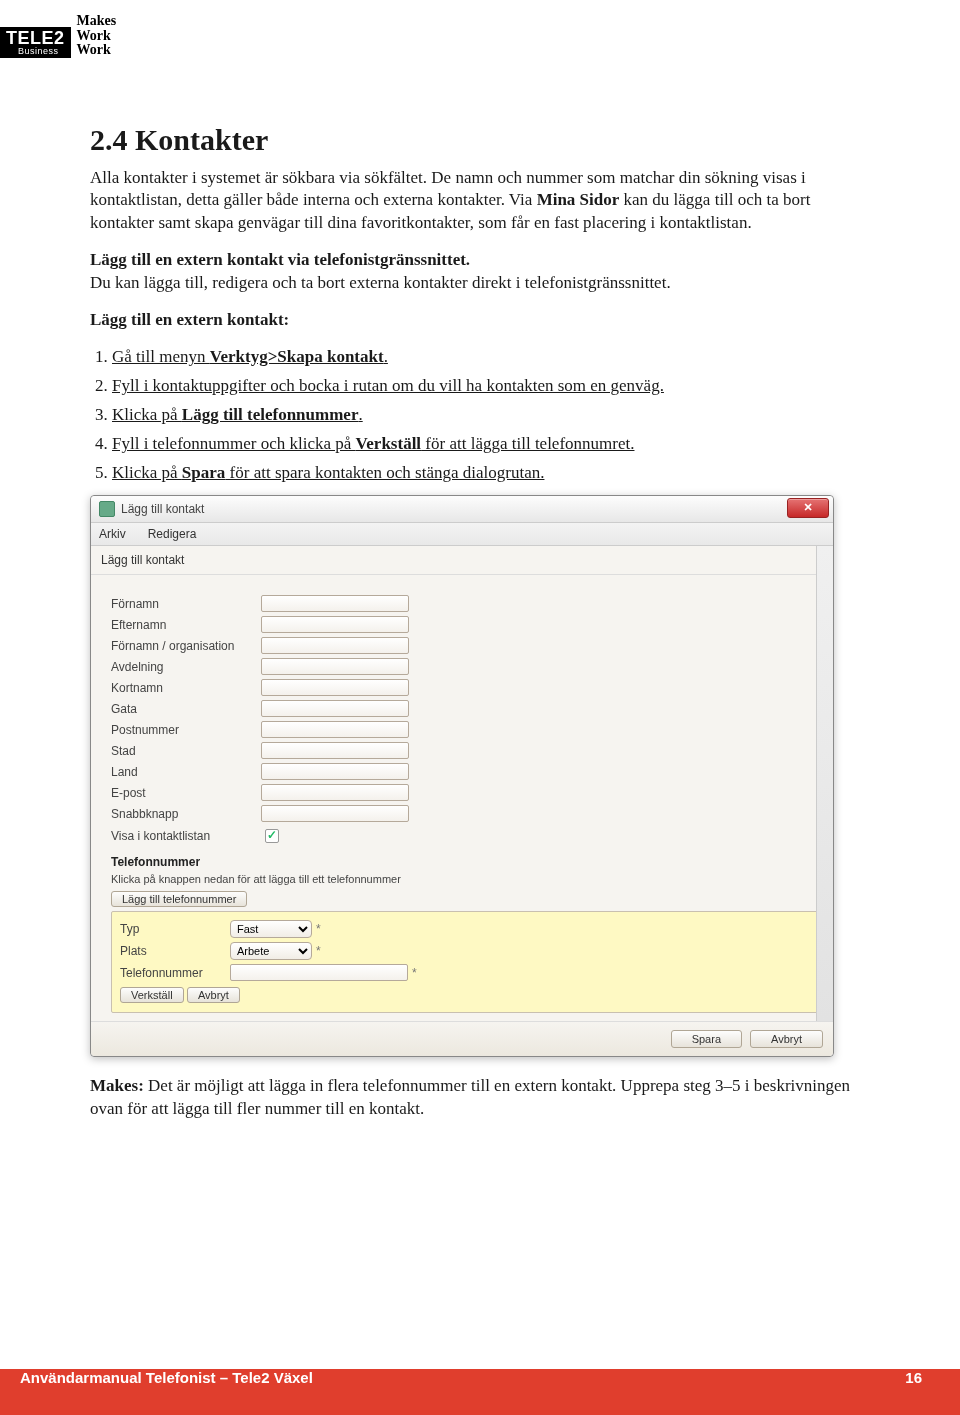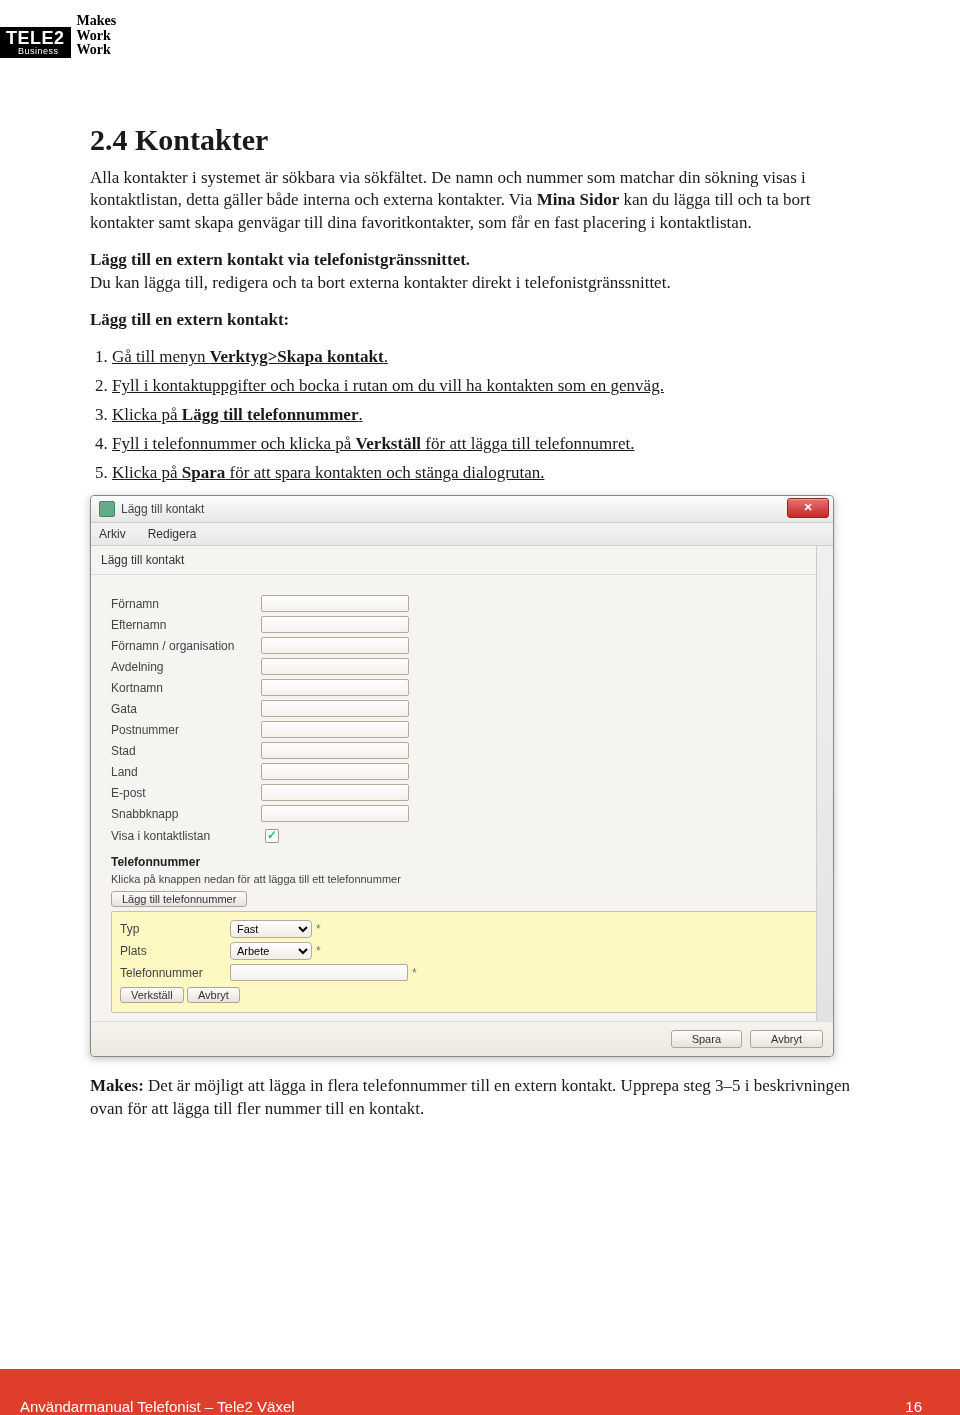--- a/index.html
+++ b/index.html
@@ -224,25 +224,26 @@
     border-left: 1px solid #CCC;
   }
   .footer-bar {
     position: absolute;
     left: 0; right: 0; bottom: 0;
     height: 46px;
     background: #e63946;
     background: #e03e2d;
     color: #fff;
     display: flex;
-    align-items: flex-end;
+    align-items: flex-start;
     justify-content: space-between;
     padding: 0 38px 0 20px;
     font-family: Arial, Helvetica, sans-serif;
     font-size: 15px;
+    font-weight: bold;
   }
 </style>
 </head>
 <body>
 
 <div class="page">
 
   <div class="logo-block">
     <div class="tele2-badge">
       <span class="brand">TELE2</span>

